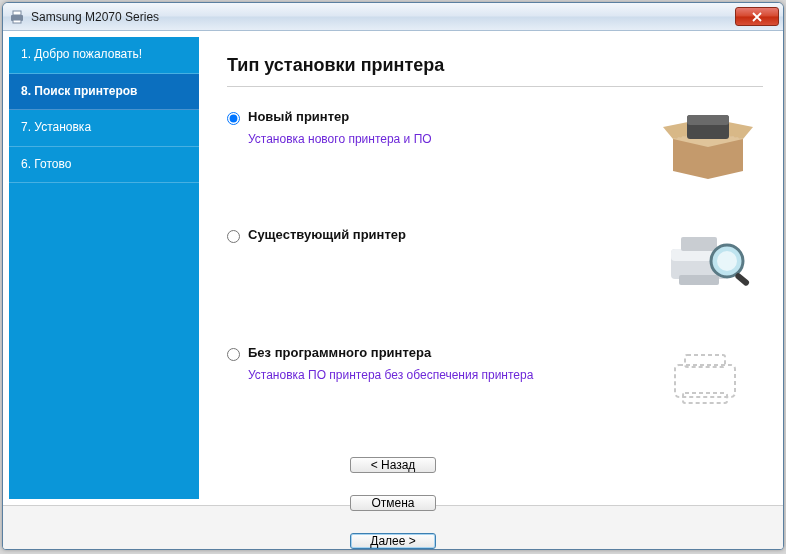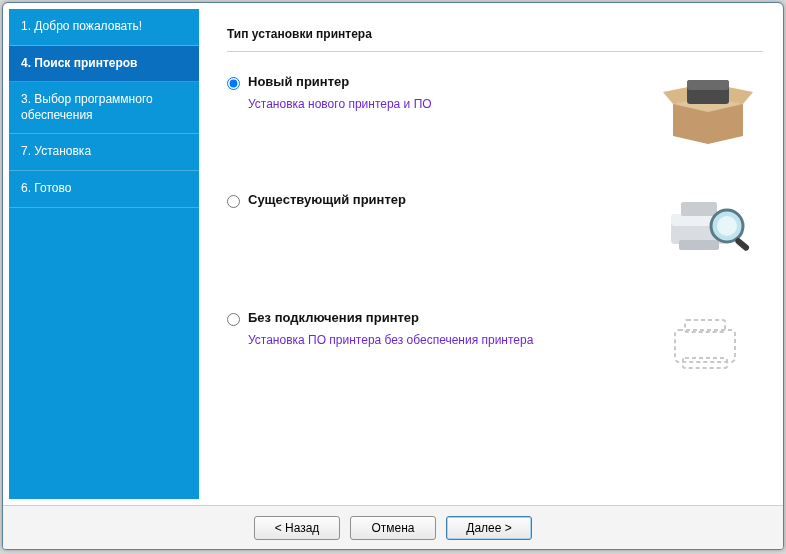--- a/index.html
+++ b/index.html
@@ -51,63 +51,79 @@
   padding:10px 12px; font-size:12px; color:#fff;
   border-bottom:1px solid rgba(255,255,255,.25);
   line-height:1.3;
 }
 .sidebar .step.active { background:#0b6fbf; font-weight:600; }
 .main {
   flex:1; padding:18px 14px 10px 28px;
   display:flex; flex-direction:column;
 }
 .main h1 {
-  font-size:12px; font-weight:700; color:#111; margin-bottom:6px;
+  font-size:18px; font-weight:700; color:#111; margin-bottom:6px;
 }
 .hr { height:1px; background:#cfcfcf; margin: 4px 0 22px; }
 .option {
   display:flex; align-items:flex-start; gap:8px;
   margin-bottom:48px;
 }
 .option .rcol { flex:1; }
 .option input[type=radio]{ margin-top:3px; }
 .opt-title { font-size:13px; font-weight:700; color:#111; margin-bottom:8px; }
 .opt-desc { font-size:12px; color:#6d28d9; }
 .opt-img { width:110px; display:flex; justify-content:center; align-items:center; }
 .footer {
   height:44px; border-top:1px solid #cfcfcf;
-  display:flex; justify-content:center; align-items:center;
-  gap:10px; padding:0 14px; background:#f4f4f4;
+  display:flex; justify-content:flex-end; align-items:center;
+  gap:22px; padding:0 14px; background:#f4f4f4;flex-direction:column;
 }
 .btn {
   min-width:86px; height:24px; font-size:12px;
   background:linear-gradient(#fdfdfd,#e8e8e8);
   border:1px solid #8f8f8f; border-radius:3px;
   display:flex; align-items:center; justify-content:center;
   cursor:pointer;
 }
 .btn.default {
   border:1px solid #3c7fb1;
   box-shadow:0 0 0 1px #a7d3f0 inset;
 }
 
 .opt-img svg { width:90px; height:70px; }
 </style>
 </head>
 <body>
 
 <div class="window">
 
+  <div class="titlebar">
+    <span class="ticon">
+      <svg viewBox="0 0 16 16">
+          <rect x="2" y="6" width="12" height="6" rx="1" fill="#7a8aa0"></rect>
+          <rect x="4" y="2" width="8" height="4" fill="#fff" stroke="#7a8aa0"></rect>
+          <rect x="4" y="11" width="8" height="3" fill="#fff" stroke="#7a8aa0"></rect>
+        </svg>
+    </span>
+    <span class="title">Samsung M2070 Series</span>
+    <div class="close">
+      <span>
+        <svg viewBox="0 0 10 10">
+            <path d="M1 1 L9 9 M9 1 L1 9" stroke="#fff" stroke-width="1.8"></path>
+          </svg>
+      </span>
+    </div>
+  </div>
 
   <div class="body">
 
     <div class="sidebar">
       <div class="step"><span>1. Добро пожаловать!</span></div>
-      <div class="step active"><span>4. Поиск принтеров</span></div>
-      <div class="step"><span>3. Выбор программного обеспечения</span></div>
+      <div class="step active"><span>8. Поиск принтеров</span></div>
       <div class="step"><span>7. Установка</span></div>
       <div class="step"><span>6. Готово</span></div>
     </div>
 
     <div class="main">
       <h1>Тип установки принтера</h1>
       <div class="hr"></div>
 
       <div class="option">
         <input type="radio" name="opt" checked="" style="">
@@ -141,21 +157,21 @@
             <circle cx="64" cy="34" r="16" fill="#bfe4ef" stroke="#5a7a85" stroke-width="3"></circle>
             <circle cx="64" cy="34" r="10" fill="#e8f6fa"></circle>
             <rect x="75" y="45" width="16" height="6" rx="3" transform="rotate(40 75 45)" fill="#3a3a3a"></rect>
           </svg>
         </div>
       </div>
 
       <div class="option" style="margin-bottom:10px">
         <input type="radio" name="opt" style="">
         <div class="rcol">
-          <div class="opt-title">Без подключения принтер</div>
+          <div class="opt-title">Без программного принтера</div>
           <div class="opt-desc">Установка ПО принтера без обеспечения принтера</div>
         </div>
         <div class="opt-img">
           <svg viewBox="0 0 90 70">
             <rect x="12" y="20" width="60" height="32" rx="4" fill="none" stroke="#c8c8c8" stroke-width="2" stroke-dasharray="4 3"></rect>
             <rect x="22" y="10" width="40" height="12" rx="2" fill="none" stroke="#c8c8c8" stroke-width="2" stroke-dasharray="4 3"></rect>
             <rect x="20" y="48" width="44" height="10" rx="2" fill="none" stroke="#c8c8c8" stroke-width="2" stroke-dasharray="4 3"></rect>
           </svg>
         </div>
       </div>

